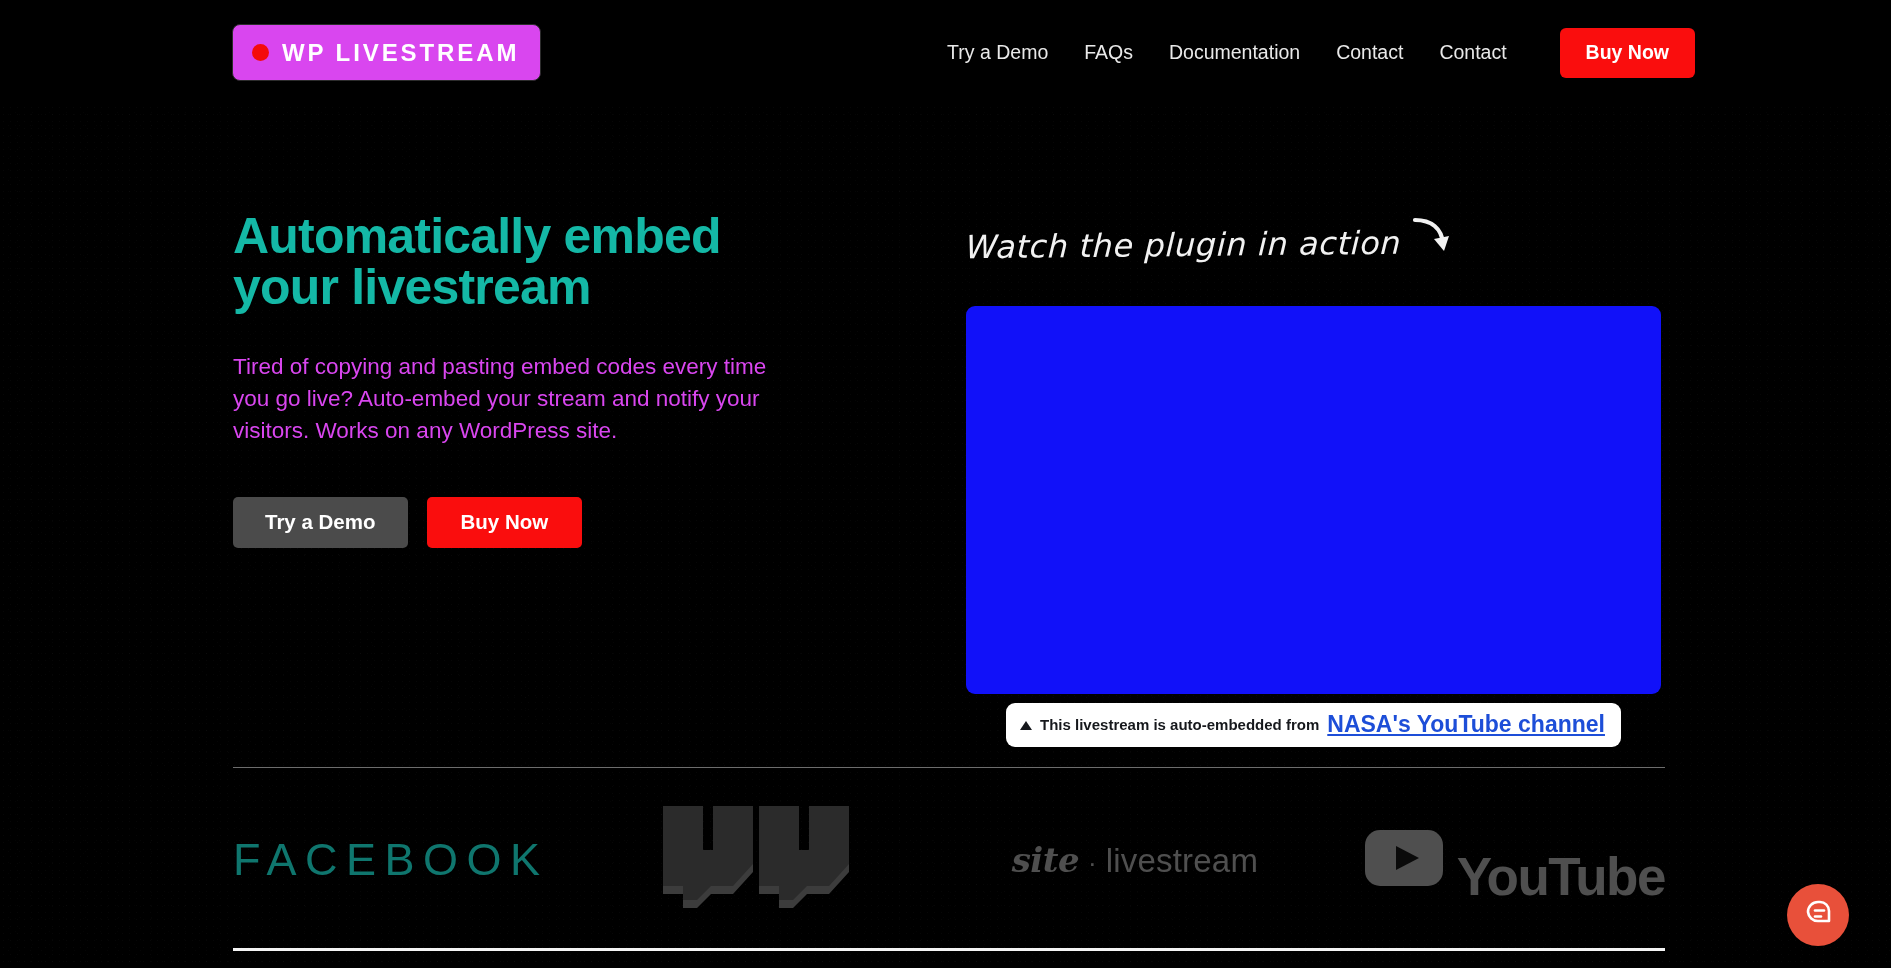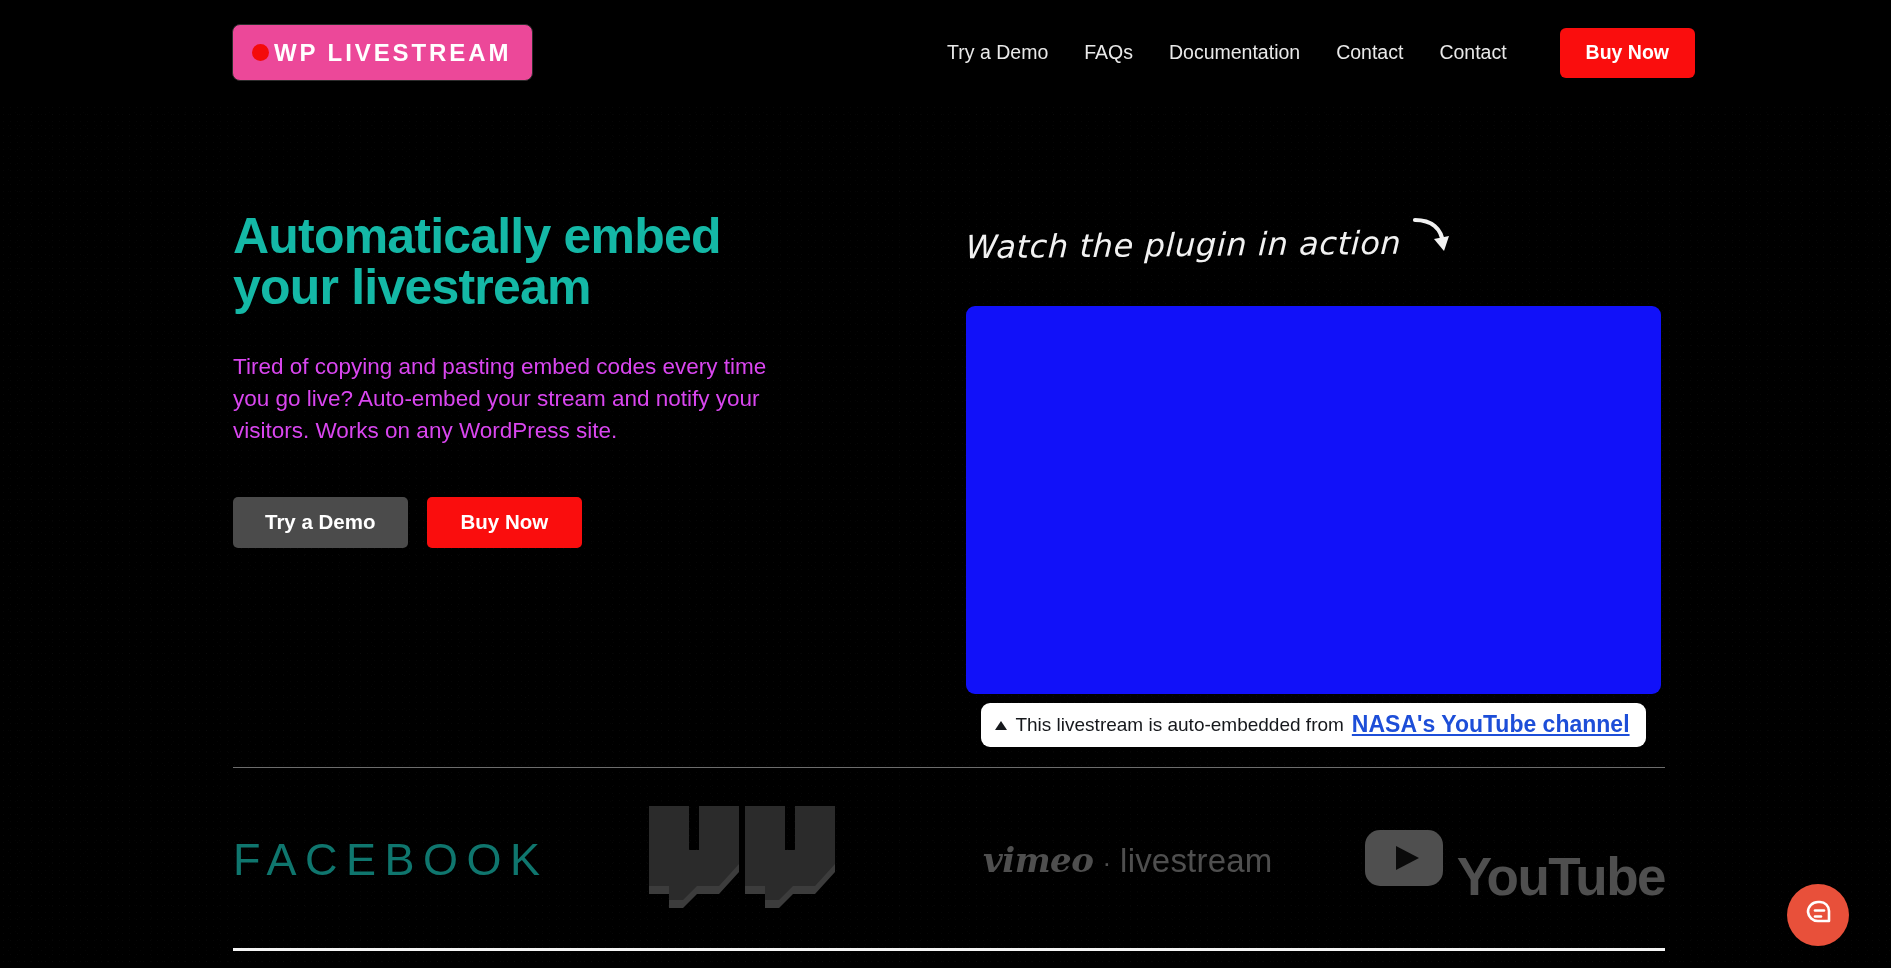--- a/index.html
+++ b/index.html
@@ -48,25 +48,25 @@
     z-index: 5;
   }
 
   .logo {
     position: absolute;
     left: 232px;
     top: 24px;
     height: 57px;
     display: flex;
     align-items: center;
-    gap: 5px;
+    gap: 13px;
     padding: 0 21px 0 19px;
     border: 1px solid #2c2c2c;
     border-radius: 8px;
-    background: #ec4899;
+    background: #d946ef;
     cursor: pointer;
   }
   .logo-dot {
     width: 17px;
     height: 17px;
     border-radius: 50%;
     background: #f40b0b;
     flex: none;
   }
   .logo-text {
@@ -225,22 +225,22 @@
   .caption-tri {
     width: 0; height: 0;
     border-left: 6.5px solid transparent;
     border-right: 6.5px solid transparent;
     border-bottom: 9px solid #16181c;
     flex: none;
     margin-top: 1px;
   }
   .caption-text {
     color: #16181c;
-    font-size: 19px;
-    font-weight: 400;
+    font-size: 15px;
+    font-weight: 700;
     white-space: nowrap;
   }
   .caption-link {
     color: #1d4ed8;
     font-size: 23px;
     font-weight: 700;
     text-decoration: underline;
     text-underline-offset: 2px;
     white-space: nowrap;
     cursor: pointer;
@@ -411,21 +411,21 @@
           <g fill="#2b2b2b">
             <path d="M8 0 h40 v44 h10 V0 h40 v58 l-20 22 h-22 l-14 14 h-14 V80 H8 Z"></path>
             <path d="M104 0 h40 v44 h10 V0 h40 v58 l-20 22 h-22 l-14 14 h-14 V80 h-20 Z"></path>
           </g>
         </svg>
       </span>
     </div>
 
     <div class="brand">
       <span class="brand-vimeo">
-        <span class="vimeo-word">vimeo</span>
+        <span class="vimeo-word">site</span>
         <span class="vimeo-dot">·</span>
         <span class="vimeo-sub">livestream</span>
       </span>
     </div>
 
     <div class="brand brand-youtube">
       <span>
         <svg width="78" height="56" viewBox="0 0 78 56">
           <rect x="0" y="0" width="78" height="56" rx="15" fill="#4f4f4f"></rect>
           <path d="M31 16 L54 28 L31 40 Z" fill="#0a0a0a"></path>

